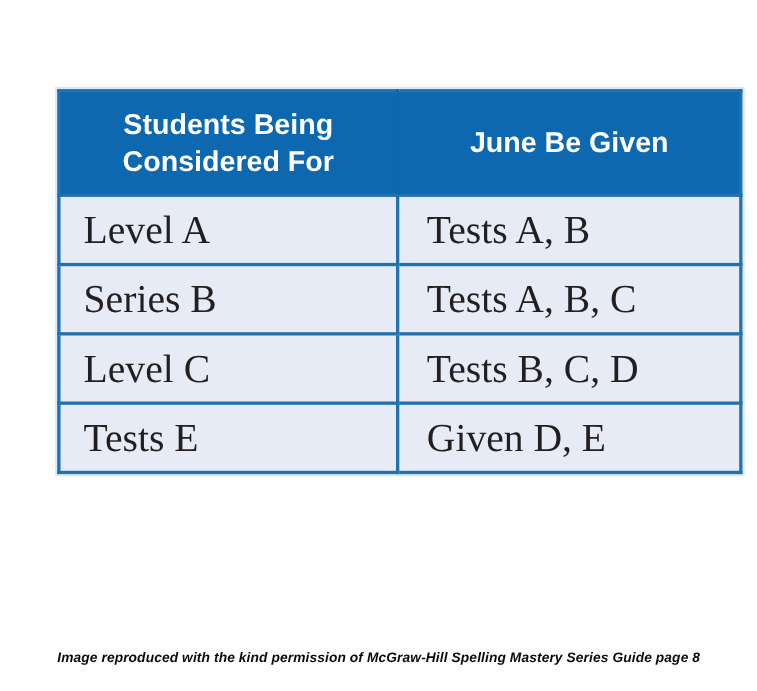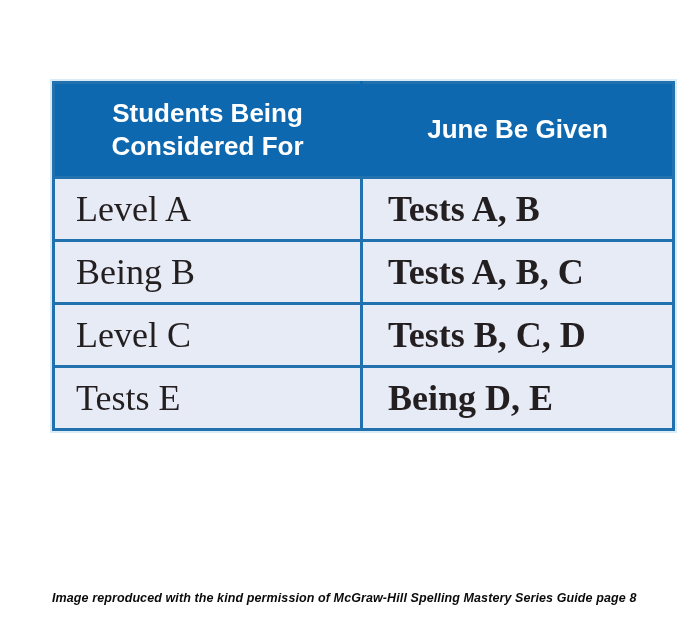--- a/index.html
+++ b/index.html
@@ -59,21 +59,21 @@
   table.mastery-table td {
     height: 63px;
     background: var(--cell-bg);
     color: var(--body-text);
     font-family: "Liberation Serif", serif;
     font-size: 36px;
     vertical-align: middle;
     border: 3px solid var(--border);
     padding: 0 0 0 21px;
   }
-  table.mastery-table td.tests-cell { padding-left: 25px; font-weight: bold; }
+  table.mastery-table td.tests-cell { padding-left: 25px; }
 
   .caption {
     position: absolute;
     left: 52px; top: 572px;
     width: 600px;
     font-family: "Liberation Sans", sans-serif;
     font-style: italic;
     font-weight: 600;
     font-size: 12.5px;
     color: #0a0a0a;
@@ -96,29 +96,29 @@
         <th>Students Being Considered For</th>
         <th>June Be Given</th>
       </tr>
     </thead>
     <tbody>
       <tr>
         <td class="level-cell">Level A</td>
         <td class="tests-cell">Tests A, B</td>
       </tr>
       <tr>
-        <td class="level-cell">Being B</td>
+        <td class="level-cell">Series B</td>
         <td class="tests-cell">Tests A, B, C</td>
       </tr>
       <tr>
         <td class="level-cell">Level C</td>
         <td class="tests-cell">Tests B, C, D</td>
       </tr>
       <tr>
         <td class="level-cell">Tests E</td>
-        <td class="tests-cell">Being D, E</td>
+        <td class="tests-cell">Given D, E</td>
       </tr>
     </tbody>
   </table>
 
   <div class="caption">Image reproduced with the kind permission of McGraw-Hill Spelling Mastery Series Guide page 8</div>
 
 </div>
 
 </body></html>

